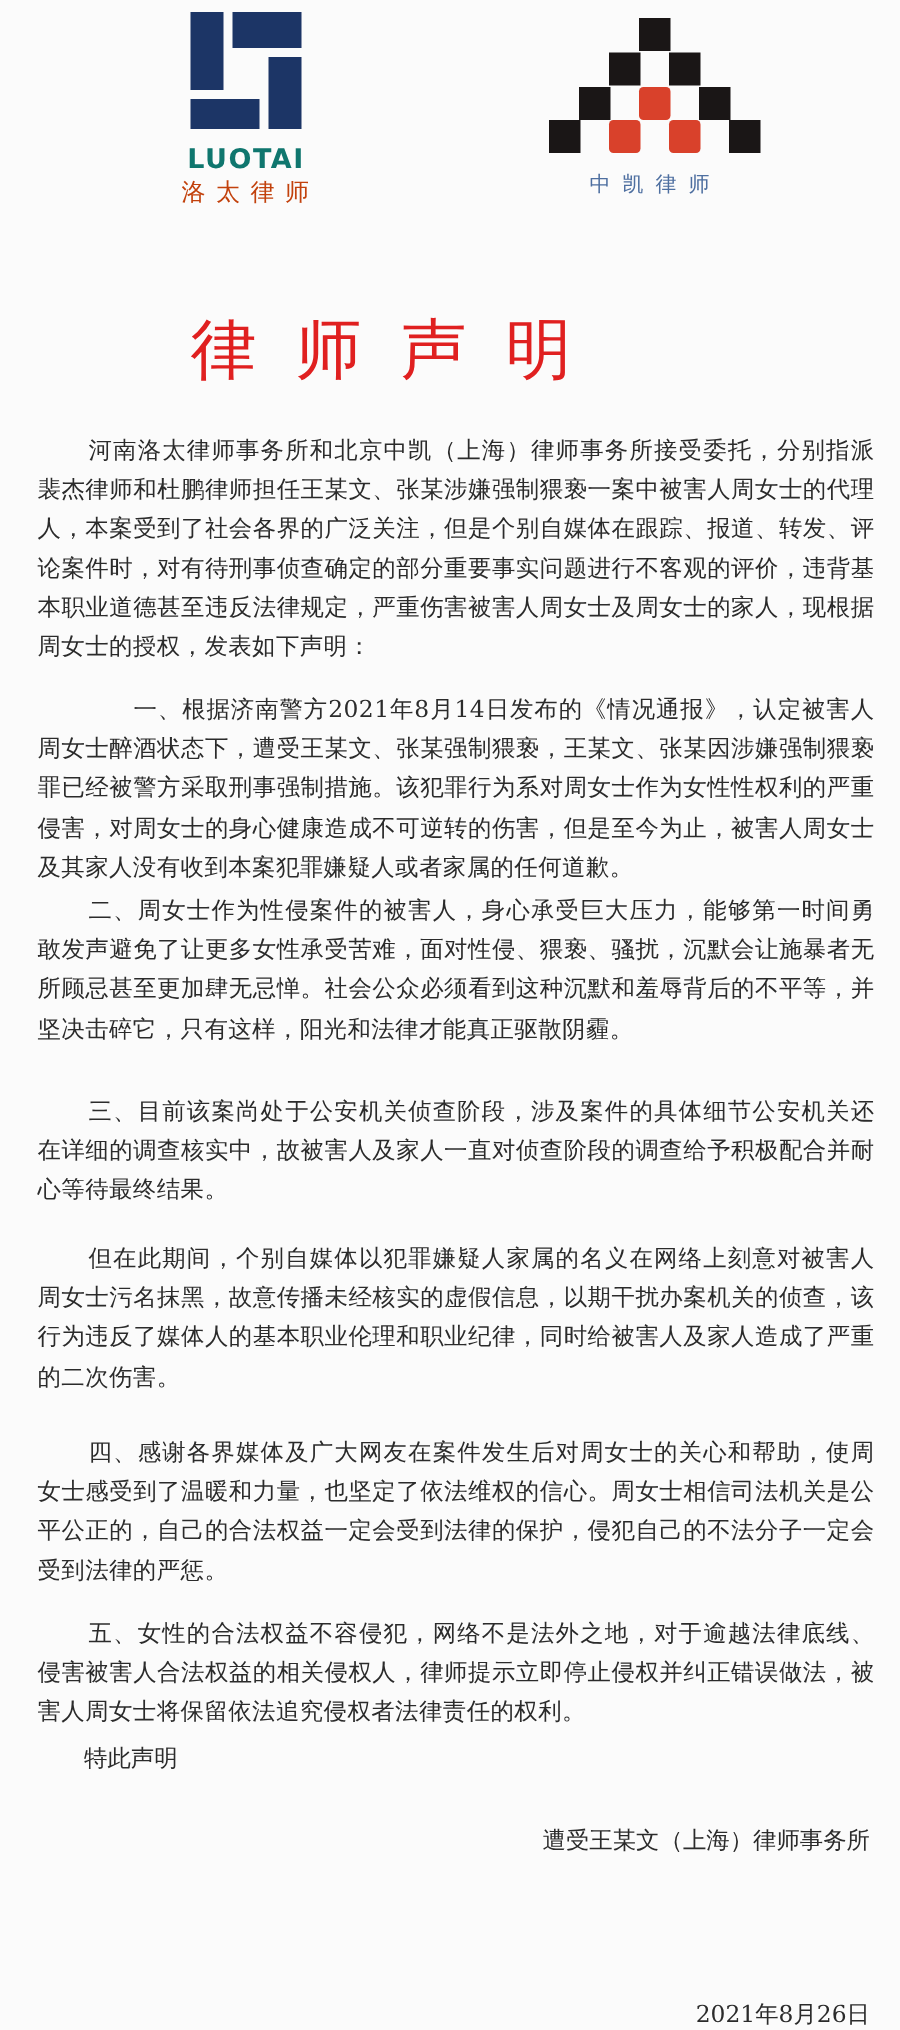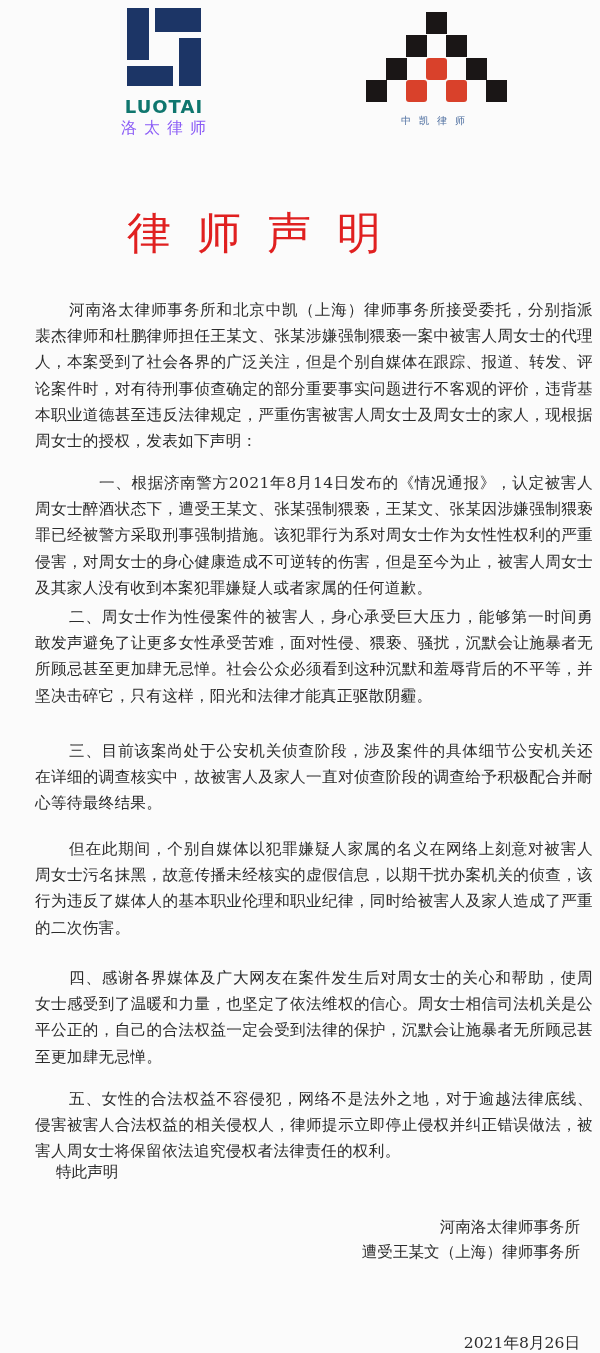--- a/index.html
+++ b/index.html
@@ -7,28 +7,28 @@
     width: 600px; height: 1353px; overflow: hidden;
     background: #fbfbfb;
     font-family: "DejaVu Serif", "Liberation Serif", serif;
     color: #2b2b2b;
     position: relative;
   }
   .logo-luotai { position: absolute; left: 117px; top: 8px; width: 90px; }
   .lt-mark { position: relative; width: 74px; height: 78px; margin-left: 10px; }
   .lt-mark div { position: absolute; background: #1c3566; }
   .lt-text { font-family: "DejaVu Sans", "Liberation Sans", sans-serif; font-weight: bold; font-size: 18px; color: #0f766e; letter-spacing: 1px; margin-top: 10px; text-align: center; width: 94px; }
-  .lt-cn { font-size: 16px; color: #8b5cf6; letter-spacing: 7px; text-align: center; width: 100px; margin-top: 1px; }
+  .lt-cn { font-size: 16px; color: #c2410c; letter-spacing: 7px; text-align: center; width: 100px; margin-top: 1px; }
   .logo-zhongkai { position: absolute; left: 366px; top: 12px; width: 140px; }
   .zk-mark { position: relative; width: 140px; height: 92px; }
   .zk-mark div { position: absolute; width: 21px; height: 22px; background: #1a1616; }
   .zk-mark div.red { background: #d9412b; border-radius: 3px; }
-  .zk-cn { font-size: 10px; color: #4e6fa0; letter-spacing: 8px; text-align: center; margin-top: 10px; margin-left: 2px; }
+  .zk-cn { font-size: 14px; color: #4e6fa0; letter-spacing: 8px; text-align: center; margin-top: 10px; margin-left: 2px; }
   .title { position: absolute; left: 0; width: 508px; top: 175px; text-align: center; font-size: 44px; color: #e02020; letter-spacing: 26px; text-indent: 26px; font-family: "DejaVu Sans", "Liberation Sans", sans-serif; font-weight: normal; }
-  .para { position: absolute; left: 25px; width: 558px; font-size: 15.6px; line-height: 26.2px; text-align: justify; text-indent: 34px; margin: 10px; letter-spacing: 0.3px; }
+  .para { position: absolute; left: 25px; width: 558px; font-size: 15.6px; line-height: 26.2px; text-align: justify; text-indent: 34px; margin: 0; letter-spacing: 0.3px; }
   .p0 { top: 287px; }
   .p1 { top: 460px; text-indent: 64px; }
   .p2 { top: 594px; }
   .p3 { top: 728px; }
   .p4 { top: 826px; }
   .p5 { top: 955px; }
   .p6 { top: 1076px; }
   .closing { position: absolute; left: 56px; top: 1162px; font-size: 15.6px; }
   .sig { position: absolute; right: 20px; top: 1215px; text-align: right; font-size: 15.6px; line-height: 25px; }
   .sig .row { white-space: pre; }
@@ -64,23 +64,22 @@
   <div class="zk-cn">中凯律师</div>
 </div>
 
 <h1 class="title">律师声明</h1>
 
 <p class="para p0">河南洛太律师事务所和北京中凯（上海）律师事务所接受委托，分别指派裴杰律师和杜鹏律师担任王某文、张某涉嫌强制猥亵一案中被害人周女士的代理人，本案受到了社会各界的广泛关注，但是个别自媒体在跟踪、报道、转发、评论案件时，对有待刑事侦查确定的部分重要事实问题进行不客观的评价，违背基本职业道德甚至违反法律规定，严重伤害被害人周女士及周女士的家人，现根据周女士的授权，发表如下声明：</p>
 <p class="para p1">一、根据济南警方2021年8月14日发布的《情况通报》，认定被害人周女士醉酒状态下，遭受王某文、张某强制猥亵，王某文、张某因涉嫌强制猥亵罪已经被警方采取刑事强制措施。该犯罪行为系对周女士作为女性性权利的严重侵害，对周女士的身心健康造成不可逆转的伤害，但是至今为止，被害人周女士及其家人没有收到本案犯罪嫌疑人或者家属的任何道歉。</p>
 <p class="para p2">二、周女士作为性侵案件的被害人，身心承受巨大压力，能够第一时间勇敢发声避免了让更多女性承受苦难，面对性侵、猥亵、骚扰，沉默会让施暴者无所顾忌甚至更加肆无忌惮。社会公众必须看到这种沉默和羞辱背后的不平等，并坚决击碎它，只有这样，阳光和法律才能真正驱散阴霾。</p>
 <p class="para p3">三、目前该案尚处于公安机关侦查阶段，涉及案件的具体细节公安机关还在详细的调查核实中，故被害人及家人一直对侦查阶段的调查给予积极配合并耐心等待最终结果。</p>
 <p class="para p4">但在此期间，个别自媒体以犯罪嫌疑人家属的名义在网络上刻意对被害人周女士污名抹黑，故意传播未经核实的虚假信息，以期干扰办案机关的侦查，该行为违反了媒体人的基本职业伦理和职业纪律，同时给被害人及家人造成了严重的二次伤害。</p>
-<p class="para p5">四、感谢各界媒体及广大网友在案件发生后对周女士的关心和帮助，使周女士感受到了温暖和力量，也坚定了依法维权的信心。周女士相信司法机关是公平公正的，自己的合法权益一定会受到法律的保护，沉默会让施暴者无所顾忌甚至更加肆无忌惮。</p>
+<p class="para p5">四、感谢各界媒体及广大网友在案件发生后对周女士的关心和帮助，使周女士感受到了温暖和力量，也坚定了依法维权的信心。周女士相信司法机关是公平公正的，自己的合法权益一定会受到法律的保护，侵犯自己的不法分子一定会受到法律的严惩。</p>
 <p class="para p6">五、女性的合法权益不容侵犯，网络不是法外之地，对于逾越法律底线、侵害被害人合法权益的相关侵权人，律师提示立即停止侵权并纠正错误做法，被害人周女士将保留依法追究侵权者法律责任的权利。</p>
 
 <div class="closing">特此声明</div>
 
 <div class="sig">
-  <div class="row">河南洛太律师事务所</div>
   <div class="row">遭受王某文（上海）律师事务所</div>
 </div>
 
 <div class="date">2021年8月26日</div>
 
 </body></html>

